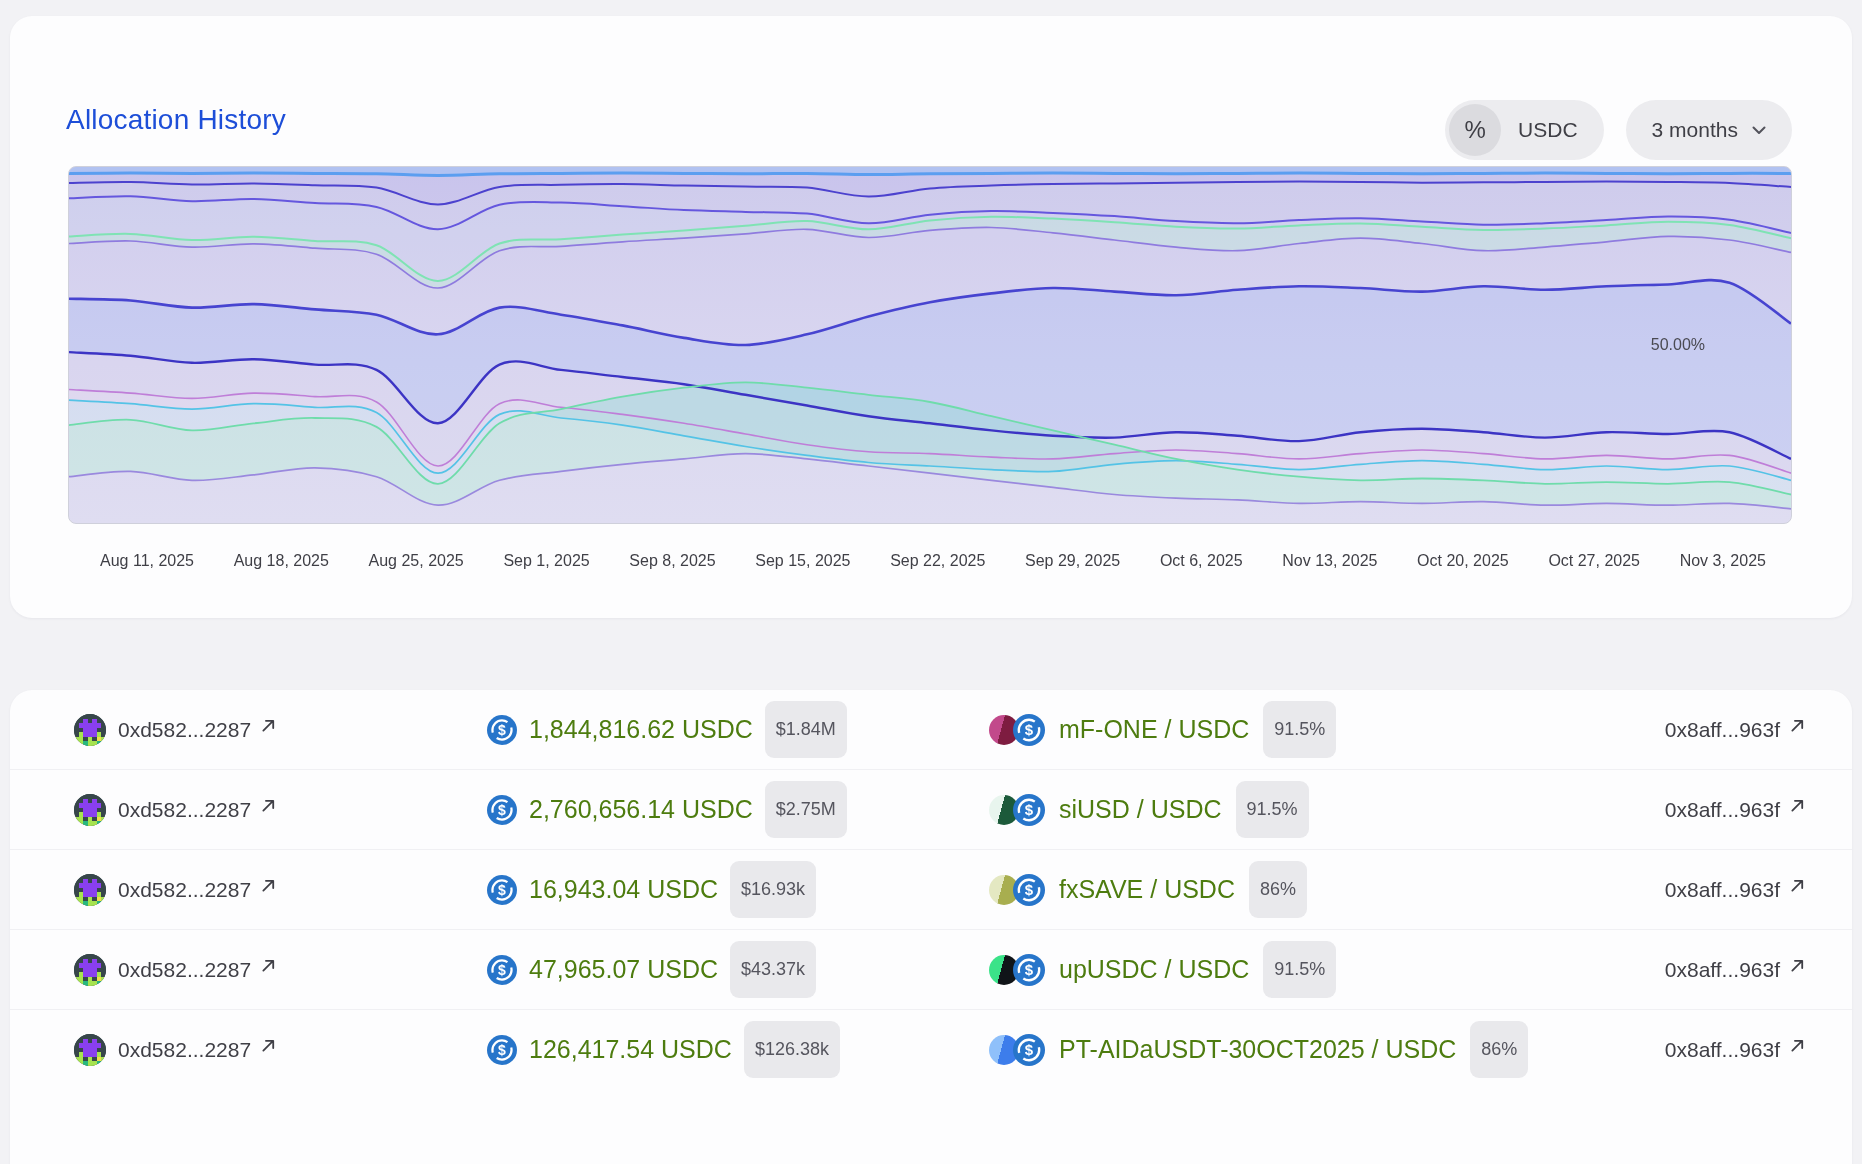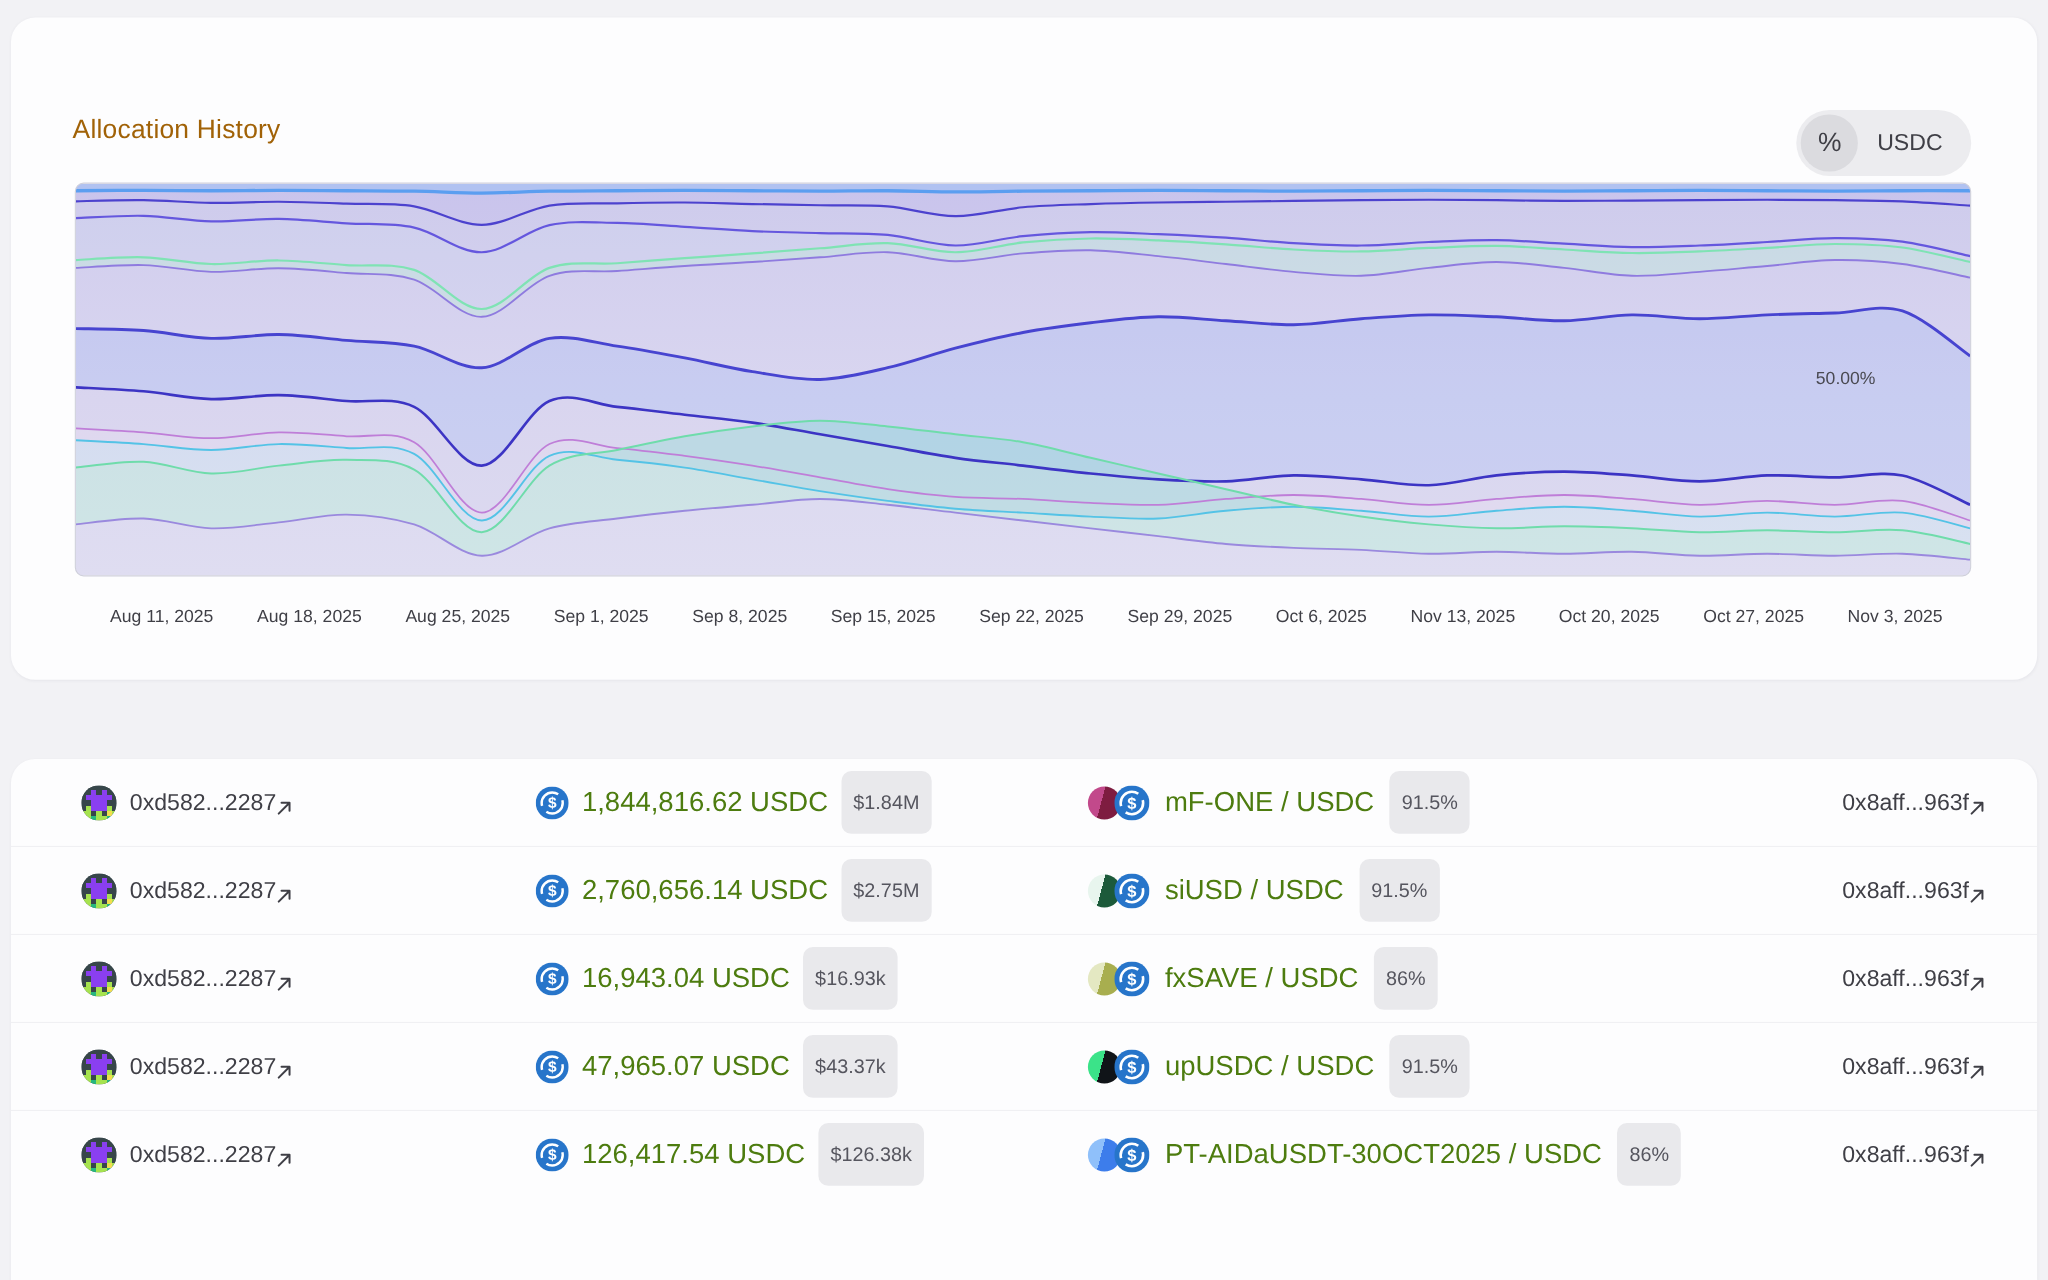--- a/index.html
+++ b/index.html
@@ -4,21 +4,21 @@
 <style>
   html,body{margin:0;padding:0}
   body{
     width:1862px;height:1164px;position:relative;overflow:hidden;
     background:#F2F2F5;
     font-family:"Liberation Sans",sans-serif;
     -webkit-font-smoothing:antialiased;
   }
   .card{position:absolute;background:#FDFDFE;box-shadow:0 1px 3px rgba(25,25,50,.05)}
   .chart-card{left:10px;top:16px;width:1842px;height:602px;border-radius:22px}
-  .card-title{position:absolute;left:56px;top:88px;font-size:24px;font-weight:500;color:#a16207;letter-spacing:.2px}
+  .card-title{position:absolute;left:56px;top:88px;font-size:28px;font-weight:500;color:#1d4ed8;letter-spacing:.2px}
   .controls{position:absolute;top:84px;right:60px;display:flex;gap:22px;align-items:center}
   .toggle{height:60px;border-radius:30px;background:#ECECEF;display:flex;align-items:center;padding:0 26px 0 4px;gap:17px;cursor:pointer}
   .toggle-circle{width:52px;height:52px;border-radius:50%;background:#DBDBDF;display:flex;align-items:center;justify-content:center;font-size:24px;color:#3F3F46}
   .toggle-usdc{font-size:21px;color:#3F3F46}
   .range{height:60px;border-radius:30px;background:#ECECEF;display:flex;align-items:center;gap:14px;padding:0 26px;font-size:21px;color:#3F3F46;cursor:pointer}
   .plot{position:absolute;left:58px;top:150px;width:1722px;height:356px;border:1px solid #CFD0DB;border-radius:8px;
         background:linear-gradient(180deg,#D8D5EE 0%,#E1DFF1 55%,#E6E5F2 100%);overflow:hidden}
   .plot svg{position:absolute;left:0;top:0;display:block}
   .annotation{position:absolute;right:86px;top:50%;transform:translateY(-50%);font-size:16px;color:#4A4A52}
   .axis{position:absolute;left:58px;top:536px;width:1722px;display:flex;justify-content:space-between;
@@ -27,21 +27,21 @@
   .thead{position:relative;height:67px;border-bottom:1px solid #E5E5EA;font-size:19px;color:#55555E}
   .th{position:absolute;top:50%;transform:translateY(-50%)}
   .th-allocator{left:64px}.th-amount{left:477px}.th-market{left:979px}.th-hash{left:1668px}
   .trow{position:relative;height:79px;border-bottom:1px solid #F0F0F3}
   .trow:last-child{border-bottom:none}
   .cell{position:absolute;top:0;height:100%;display:flex;align-items:center}
   .c-allocator{left:64px;gap:12px}
   .c-amount{left:477px;gap:12px}
   .c-market{left:979px;gap:14px}
   .c-hash{right:47px}
-  .addr{display:flex;align-items:flex-end;font-size:21px;color:#3F3F46;text-decoration:none;cursor:pointer}
+  .addr{display:flex;align-items:flex-start;gap:10px;font-size:21px;color:#3F3F46;text-decoration:none;cursor:pointer}
   .badge{background:#E9E9EC;border-radius:9px;padding:18px 11px;font-size:18px;color:#55555E;white-space:nowrap}
   .amt,.mkt{font-size:25px;color:#4d7c0f;white-space:nowrap}
   .avatar{width:32px;height:32px;display:inline-block}
   .avatar svg{width:32px;height:32px;display:block}
   .coin{width:30px;height:30px;display:inline-block}
   .coin svg{width:30px;height:30px;display:block}
   .dualcoin{position:relative;width:56px;height:32px;display:inline-block;flex:none}
   .token{position:absolute;left:0;top:1px;width:30px;height:30px;border-radius:50%}
   .dual-usdc{position:absolute;left:24px;top:0;width:32px;height:32px;border-radius:50%}
   .dual-usdc svg{width:32px;height:32px;display:block}
@@ -52,20 +52,26 @@
 
 <div class="card chart-card">
   <div class="card-title">Allocation History</div>
 
   <div class="controls">
     <div class="toggle">
       <span class="toggle-circle">
         <span>%</span>
       </span>
       <span class="toggle-usdc">USDC</span>
+    </div>
+    <div class="range">
+      <span>3 months</span>
+      <svg width="14" height="9" viewBox="0 0 14 9" fill="none">
+        <path d="M1.5 1.5 L7 7 L12.5 1.5" stroke="#52525B" stroke-width="2" stroke-linecap="round" stroke-linejoin="round"></path>
+      </svg>
     </div>
   </div>
 
   <div class="plot" id="plot">
     <svg id="chart-svg" width="1722" height="356" viewBox="0 0 1722 356" preserveAspectRatio="none">
         <path d="M0 0 L1722 0L1722.0 6.4C1711.8 6.4 1681.0 6.3 1660.5 6.4C1640.0 6.5 1619.5 6.8 1599.0 6.8C1578.5 6.8 1558.0 6.5 1537.5 6.4C1517.0 6.3 1496.5 6.1 1476.0 6.1C1455.5 6.1 1435.0 6.3 1414.5 6.4C1394.0 6.5 1373.5 6.8 1353.0 6.8C1332.5 6.8 1312.0 6.5 1291.5 6.4C1271.0 6.3 1250.5 6.1 1230.0 6.1C1209.5 6.1 1189.0 6.3 1168.5 6.4C1148.0 6.5 1127.5 6.8 1107.0 6.8C1086.5 6.8 1066.0 6.5 1045.5 6.4C1025.0 6.3 1004.5 6.1 984.0 6.1C963.5 6.1 943.0 6.3 922.5 6.4C902.0 6.5 881.5 6.6 861.0 6.8C840.5 6.9 820.0 7.5 799.5 7.5C779.0 7.4 758.5 6.5 738.0 6.4C717.5 6.3 697.0 6.8 676.5 6.8C656.0 6.8 635.5 6.5 615.0 6.4C594.5 6.3 574.0 6.1 553.5 6.1C533.0 6.1 512.5 6.3 492.0 6.4C471.5 6.5 451.0 6.4 430.5 6.8C410.0 7.1 389.5 8.5 369.0 8.5C348.5 8.5 328.0 7.1 307.5 6.8C287.0 6.4 266.5 6.5 246.0 6.4C225.5 6.3 205.0 6.1 184.5 6.1C164.0 6.1 143.5 6.4 123.0 6.4C102.5 6.4 82.0 6.1 61.5 6.1C41.0 6.1 10.3 6.3 0.0 6.4Z" fill="rgba(130,170,245,0.45)" stroke="none"></path>
         <path d="M0.0 6.4C10.3 6.3 41.0 6.1 61.5 6.1C82.0 6.1 102.5 6.4 123.0 6.4C143.5 6.4 164.0 6.1 184.5 6.1C205.0 6.1 225.5 6.3 246.0 6.4C266.5 6.5 287.0 6.4 307.5 6.8C328.0 7.1 348.5 8.5 369.0 8.5C389.5 8.5 410.0 7.1 430.5 6.8C451.0 6.4 471.5 6.5 492.0 6.4C512.5 6.3 533.0 6.1 553.5 6.1C574.0 6.1 594.5 6.3 615.0 6.4C635.5 6.5 656.0 6.8 676.5 6.8C697.0 6.8 717.5 6.3 738.0 6.4C758.5 6.5 779.0 7.4 799.5 7.5C820.0 7.5 840.5 6.9 861.0 6.8C881.5 6.6 902.0 6.5 922.5 6.4C943.0 6.3 963.5 6.1 984.0 6.1C1004.5 6.1 1025.0 6.3 1045.5 6.4C1066.0 6.5 1086.5 6.8 1107.0 6.8C1127.5 6.8 1148.0 6.5 1168.5 6.4C1189.0 6.3 1209.5 6.1 1230.0 6.1C1250.5 6.1 1271.0 6.3 1291.5 6.4C1312.0 6.5 1332.5 6.8 1353.0 6.8C1373.5 6.8 1394.0 6.5 1414.5 6.4C1435.0 6.3 1455.5 6.1 1476.0 6.1C1496.5 6.1 1517.0 6.3 1537.5 6.4C1558.0 6.5 1578.5 6.8 1599.0 6.8C1619.5 6.8 1640.0 6.5 1660.5 6.4C1681.0 6.3 1711.8 6.4 1722.0 6.4L1722.0 19.9C1711.8 19.3 1681.0 16.9 1660.5 16.0C1640.0 15.2 1619.5 15.2 1599.0 15.0C1578.5 14.7 1558.0 14.6 1537.5 14.6C1517.0 14.6 1496.5 14.8 1476.0 15.0C1455.5 15.1 1435.0 15.2 1414.5 15.3C1394.0 15.4 1373.5 15.7 1353.0 15.7C1332.5 15.6 1312.0 15.1 1291.5 15.0C1271.0 14.8 1250.5 14.6 1230.0 14.6C1209.5 14.6 1189.0 14.8 1168.5 15.0C1148.0 15.1 1127.5 15.4 1107.0 15.7C1086.5 15.9 1066.0 16.1 1045.5 16.4C1025.0 16.6 1004.5 16.7 984.0 17.1C963.5 17.4 943.0 17.8 922.5 18.5C902.0 19.2 881.5 19.5 861.0 21.4C840.5 23.2 820.0 29.7 799.5 29.5C779.0 29.4 758.5 22.3 738.0 20.6C717.5 19.0 697.0 19.9 676.5 19.6C656.0 19.2 635.5 18.9 615.0 18.5C594.5 18.1 574.0 17.2 553.5 17.1C533.0 17.0 512.5 17.3 492.0 17.8C471.5 18.3 451.0 16.7 430.5 19.9C410.0 23.2 389.5 37.3 369.0 37.4C348.5 37.5 328.0 23.9 307.5 20.6C287.0 17.4 266.5 18.9 246.0 18.2C225.5 17.4 205.0 16.5 184.5 16.4C164.0 16.3 143.5 17.7 123.0 17.4C102.5 17.2 82.0 15.2 61.5 15.0C41.0 14.7 10.3 15.8 0.0 16.0Z" fill="rgba(125,115,230,0.16)" stroke="none"></path>
         <path d="M0.0 16.0C10.3 15.8 41.0 14.7 61.5 15.0C82.0 15.2 102.5 17.2 123.0 17.4C143.5 17.7 164.0 16.3 184.5 16.4C205.0 16.5 225.5 17.4 246.0 18.2C266.5 18.9 287.0 17.4 307.5 20.6C328.0 23.9 348.5 37.5 369.0 37.4C389.5 37.3 410.0 23.2 430.5 19.9C451.0 16.7 471.5 18.3 492.0 17.8C512.5 17.3 533.0 17.0 553.5 17.1C574.0 17.2 594.5 18.1 615.0 18.5C635.5 18.9 656.0 19.2 676.5 19.6C697.0 19.9 717.5 19.0 738.0 20.6C758.5 22.3 779.0 29.4 799.5 29.5C820.0 29.7 840.5 23.2 861.0 21.4C881.5 19.5 902.0 19.2 922.5 18.5C943.0 17.8 963.5 17.4 984.0 17.1C1004.5 16.7 1025.0 16.6 1045.5 16.4C1066.0 16.1 1086.5 15.9 1107.0 15.7C1127.5 15.4 1148.0 15.1 1168.5 15.0C1189.0 14.8 1209.5 14.6 1230.0 14.6C1250.5 14.6 1271.0 14.8 1291.5 15.0C1312.0 15.1 1332.5 15.6 1353.0 15.7C1373.5 15.7 1394.0 15.4 1414.5 15.3C1435.0 15.2 1455.5 15.1 1476.0 15.0C1496.5 14.8 1517.0 14.6 1537.5 14.6C1558.0 14.6 1578.5 14.7 1599.0 15.0C1619.5 15.2 1640.0 15.2 1660.5 16.0C1681.0 16.9 1711.8 19.3 1722.0 19.9L1722.0 65.9C1711.8 63.7 1681.0 55.4 1660.5 52.7C1640.0 50.0 1619.5 49.4 1599.0 49.5C1578.5 49.5 1558.0 51.9 1537.5 53.0C1517.0 54.2 1496.5 55.5 1476.0 56.2C1455.5 57.0 1435.0 58.0 1414.5 57.7C1394.0 57.4 1373.5 55.5 1353.0 54.5C1332.5 53.4 1312.0 51.5 1291.5 51.3C1271.0 51.0 1250.5 52.2 1230.0 53.0C1209.5 53.9 1189.0 56.1 1168.5 56.2C1148.0 56.4 1127.5 55.3 1107.0 54.1C1086.5 52.9 1066.0 50.5 1045.5 49.1C1025.0 47.8 1004.5 46.8 984.0 45.9C963.5 45.1 943.0 43.8 922.5 44.1C902.0 44.4 881.5 45.7 861.0 47.7C840.5 49.7 820.0 56.4 799.5 56.2C779.0 56.1 758.5 48.5 738.0 46.6C717.5 44.7 697.0 45.4 676.5 44.9C656.0 44.3 635.5 44.0 615.0 43.1C594.5 42.1 574.0 40.4 553.5 39.2C533.0 37.9 512.5 35.8 492.0 35.6C471.5 35.4 451.0 33.3 430.5 37.7C410.0 42.2 389.5 61.9 369.0 62.3C348.5 62.7 328.0 44.3 307.5 39.9C287.0 35.5 266.5 37.3 246.0 36.0C225.5 34.7 205.0 32.3 184.5 32.0C164.0 31.7 143.5 34.7 123.0 34.2C102.5 33.7 82.0 29.7 61.5 29.2C41.0 28.7 10.3 31.0 0.0 31.3Z" fill="rgba(125,115,230,0.10)" stroke="none"></path>
         <path d="M0.0 31.3C10.3 31.0 41.0 28.7 61.5 29.2C82.0 29.7 102.5 33.7 123.0 34.2C143.5 34.7 164.0 31.7 184.5 32.0C205.0 32.3 225.5 34.7 246.0 36.0C266.5 37.3 287.0 35.5 307.5 39.9C328.0 44.3 348.5 62.7 369.0 62.3C389.5 61.9 410.0 42.2 430.5 37.7C451.0 33.3 471.5 35.4 492.0 35.6C512.5 35.8 533.0 37.9 553.5 39.2C574.0 40.4 594.5 42.1 615.0 43.1C635.5 44.0 656.0 44.3 676.5 44.9C697.0 45.4 717.5 44.7 738.0 46.6C758.5 48.5 779.0 56.1 799.5 56.2C820.0 56.4 840.5 49.7 861.0 47.7C881.5 45.7 902.0 44.4 922.5 44.1C943.0 43.8 963.5 45.1 984.0 45.9C1004.5 46.8 1025.0 47.8 1045.5 49.1C1066.0 50.5 1086.5 52.9 1107.0 54.1C1127.5 55.3 1148.0 56.4 1168.5 56.2C1189.0 56.1 1209.5 53.9 1230.0 53.0C1250.5 52.2 1271.0 51.0 1291.5 51.3C1312.0 51.5 1332.5 53.4 1353.0 54.5C1373.5 55.5 1394.0 57.4 1414.5 57.7C1435.0 58.0 1455.5 57.0 1476.0 56.2C1496.5 55.5 1517.0 54.2 1537.5 53.0C1558.0 51.9 1578.5 49.5 1599.0 49.5C1619.5 49.4 1640.0 50.0 1660.5 52.7C1681.0 55.4 1711.8 63.7 1722.0 65.9L1722.0 71.2C1711.8 69.0 1681.0 60.8 1660.5 58.0C1640.0 55.3 1619.5 54.8 1599.0 54.8C1578.5 54.9 1558.0 57.3 1537.5 58.4C1517.0 59.5 1496.5 60.8 1476.0 61.6C1455.5 62.4 1435.0 63.3 1414.5 63.0C1394.0 62.7 1373.5 60.9 1353.0 59.8C1332.5 58.7 1312.0 56.8 1291.5 56.6C1271.0 56.4 1250.5 57.6 1230.0 58.4C1209.5 59.2 1189.0 61.4 1168.5 61.6C1148.0 61.8 1127.5 60.9 1107.0 59.8C1086.5 58.7 1066.0 56.5 1045.5 55.2C1025.0 53.8 1004.5 52.5 984.0 51.6C963.5 50.7 943.0 49.5 922.5 49.8C902.0 50.1 881.5 51.3 861.0 53.4C840.5 55.5 820.0 62.2 799.5 62.3C779.0 62.4 758.5 54.7 738.0 54.1C717.5 53.5 697.0 57.2 676.5 58.7C656.0 60.3 635.5 61.9 615.0 63.4C594.5 64.9 574.0 66.2 553.5 67.6C533.0 69.1 512.5 70.8 492.0 72.3C471.5 73.8 451.0 69.6 430.5 76.5C410.0 83.5 389.5 113.6 369.0 113.9C348.5 114.2 328.0 85.0 307.5 78.3C287.0 71.7 266.5 75.5 246.0 74.0C225.5 72.6 205.0 70.0 184.5 69.8C164.0 69.6 143.5 73.5 123.0 73.0C102.5 72.5 82.0 67.5 61.5 66.9C41.0 66.3 10.3 69.0 0.0 69.4Z" fill="rgba(130,150,235,0.10)" stroke="none"></path>
         <path d="M0.0 69.4C10.3 69.0 41.0 66.3 61.5 66.9C82.0 67.5 102.5 72.5 123.0 73.0C143.5 73.5 164.0 69.6 184.5 69.8C205.0 70.0 225.5 72.6 246.0 74.0C266.5 75.5 287.0 71.7 307.5 78.3C328.0 85.0 348.5 114.2 369.0 113.9C389.5 113.6 410.0 83.5 430.5 76.5C451.0 69.6 471.5 73.8 492.0 72.3C512.5 70.8 533.0 69.1 553.5 67.6C574.0 66.2 594.5 64.9 615.0 63.4C635.5 61.9 656.0 60.3 676.5 58.7C697.0 57.2 717.5 53.5 738.0 54.1C758.5 54.7 779.0 62.4 799.5 62.3C820.0 62.2 840.5 55.5 861.0 53.4C881.5 51.3 902.0 50.1 922.5 49.8C943.0 49.5 963.5 50.7 984.0 51.6C1004.5 52.5 1025.0 53.8 1045.5 55.2C1066.0 56.5 1086.5 58.7 1107.0 59.8C1127.5 60.9 1148.0 61.8 1168.5 61.6C1189.0 61.4 1209.5 59.2 1230.0 58.4C1250.5 57.6 1271.0 56.4 1291.5 56.6C1312.0 56.8 1332.5 58.7 1353.0 59.8C1373.5 60.9 1394.0 62.7 1414.5 63.0C1435.0 63.3 1455.5 62.4 1476.0 61.6C1496.5 60.8 1517.0 59.5 1537.5 58.4C1558.0 57.3 1578.5 54.9 1599.0 54.8C1619.5 54.8 1640.0 55.3 1660.5 58.0C1681.0 60.8 1711.8 69.0 1722.0 71.2L1722.0 85.4C1711.8 83.4 1681.0 75.6 1660.5 73.0C1640.0 70.3 1619.5 69.1 1599.0 69.4C1578.5 69.7 1558.0 73.0 1537.5 74.8C1517.0 76.5 1496.5 78.6 1476.0 80.1C1455.5 81.6 1435.0 84.3 1414.5 83.7C1394.0 83.1 1373.5 78.6 1353.0 76.5C1332.5 74.5 1312.0 71.2 1291.5 71.2C1271.0 71.2 1250.5 74.5 1230.0 76.5C1209.5 78.6 1189.0 83.1 1168.5 83.7C1148.0 84.3 1127.5 81.9 1107.0 80.1C1086.5 78.3 1066.0 75.4 1045.5 73.0C1025.0 70.6 1004.5 67.9 984.0 65.9C963.5 63.8 943.0 60.9 922.5 60.5C902.0 60.1 881.5 61.7 861.0 63.4C840.5 65.0 820.0 70.7 799.5 70.5C779.0 70.3 758.5 62.9 738.0 62.3C717.5 61.7 697.0 65.4 676.5 66.9C656.0 68.4 635.5 69.9 615.0 71.2C594.5 72.5 574.0 73.4 553.5 74.8C533.0 76.1 512.5 77.9 492.0 79.4C471.5 80.9 451.0 76.7 430.5 83.7C410.0 90.6 389.5 120.4 369.0 121.0C348.5 121.6 328.0 93.9 307.5 87.2C287.0 80.6 266.5 82.9 246.0 81.2C225.5 79.4 205.0 77.1 184.5 76.9C164.0 76.7 143.5 80.6 123.0 80.1C102.5 79.6 82.0 74.6 61.5 74.0C41.0 73.5 10.3 76.1 0.0 76.5Z" fill="rgba(130,225,185,0.18)" stroke="none"></path>

